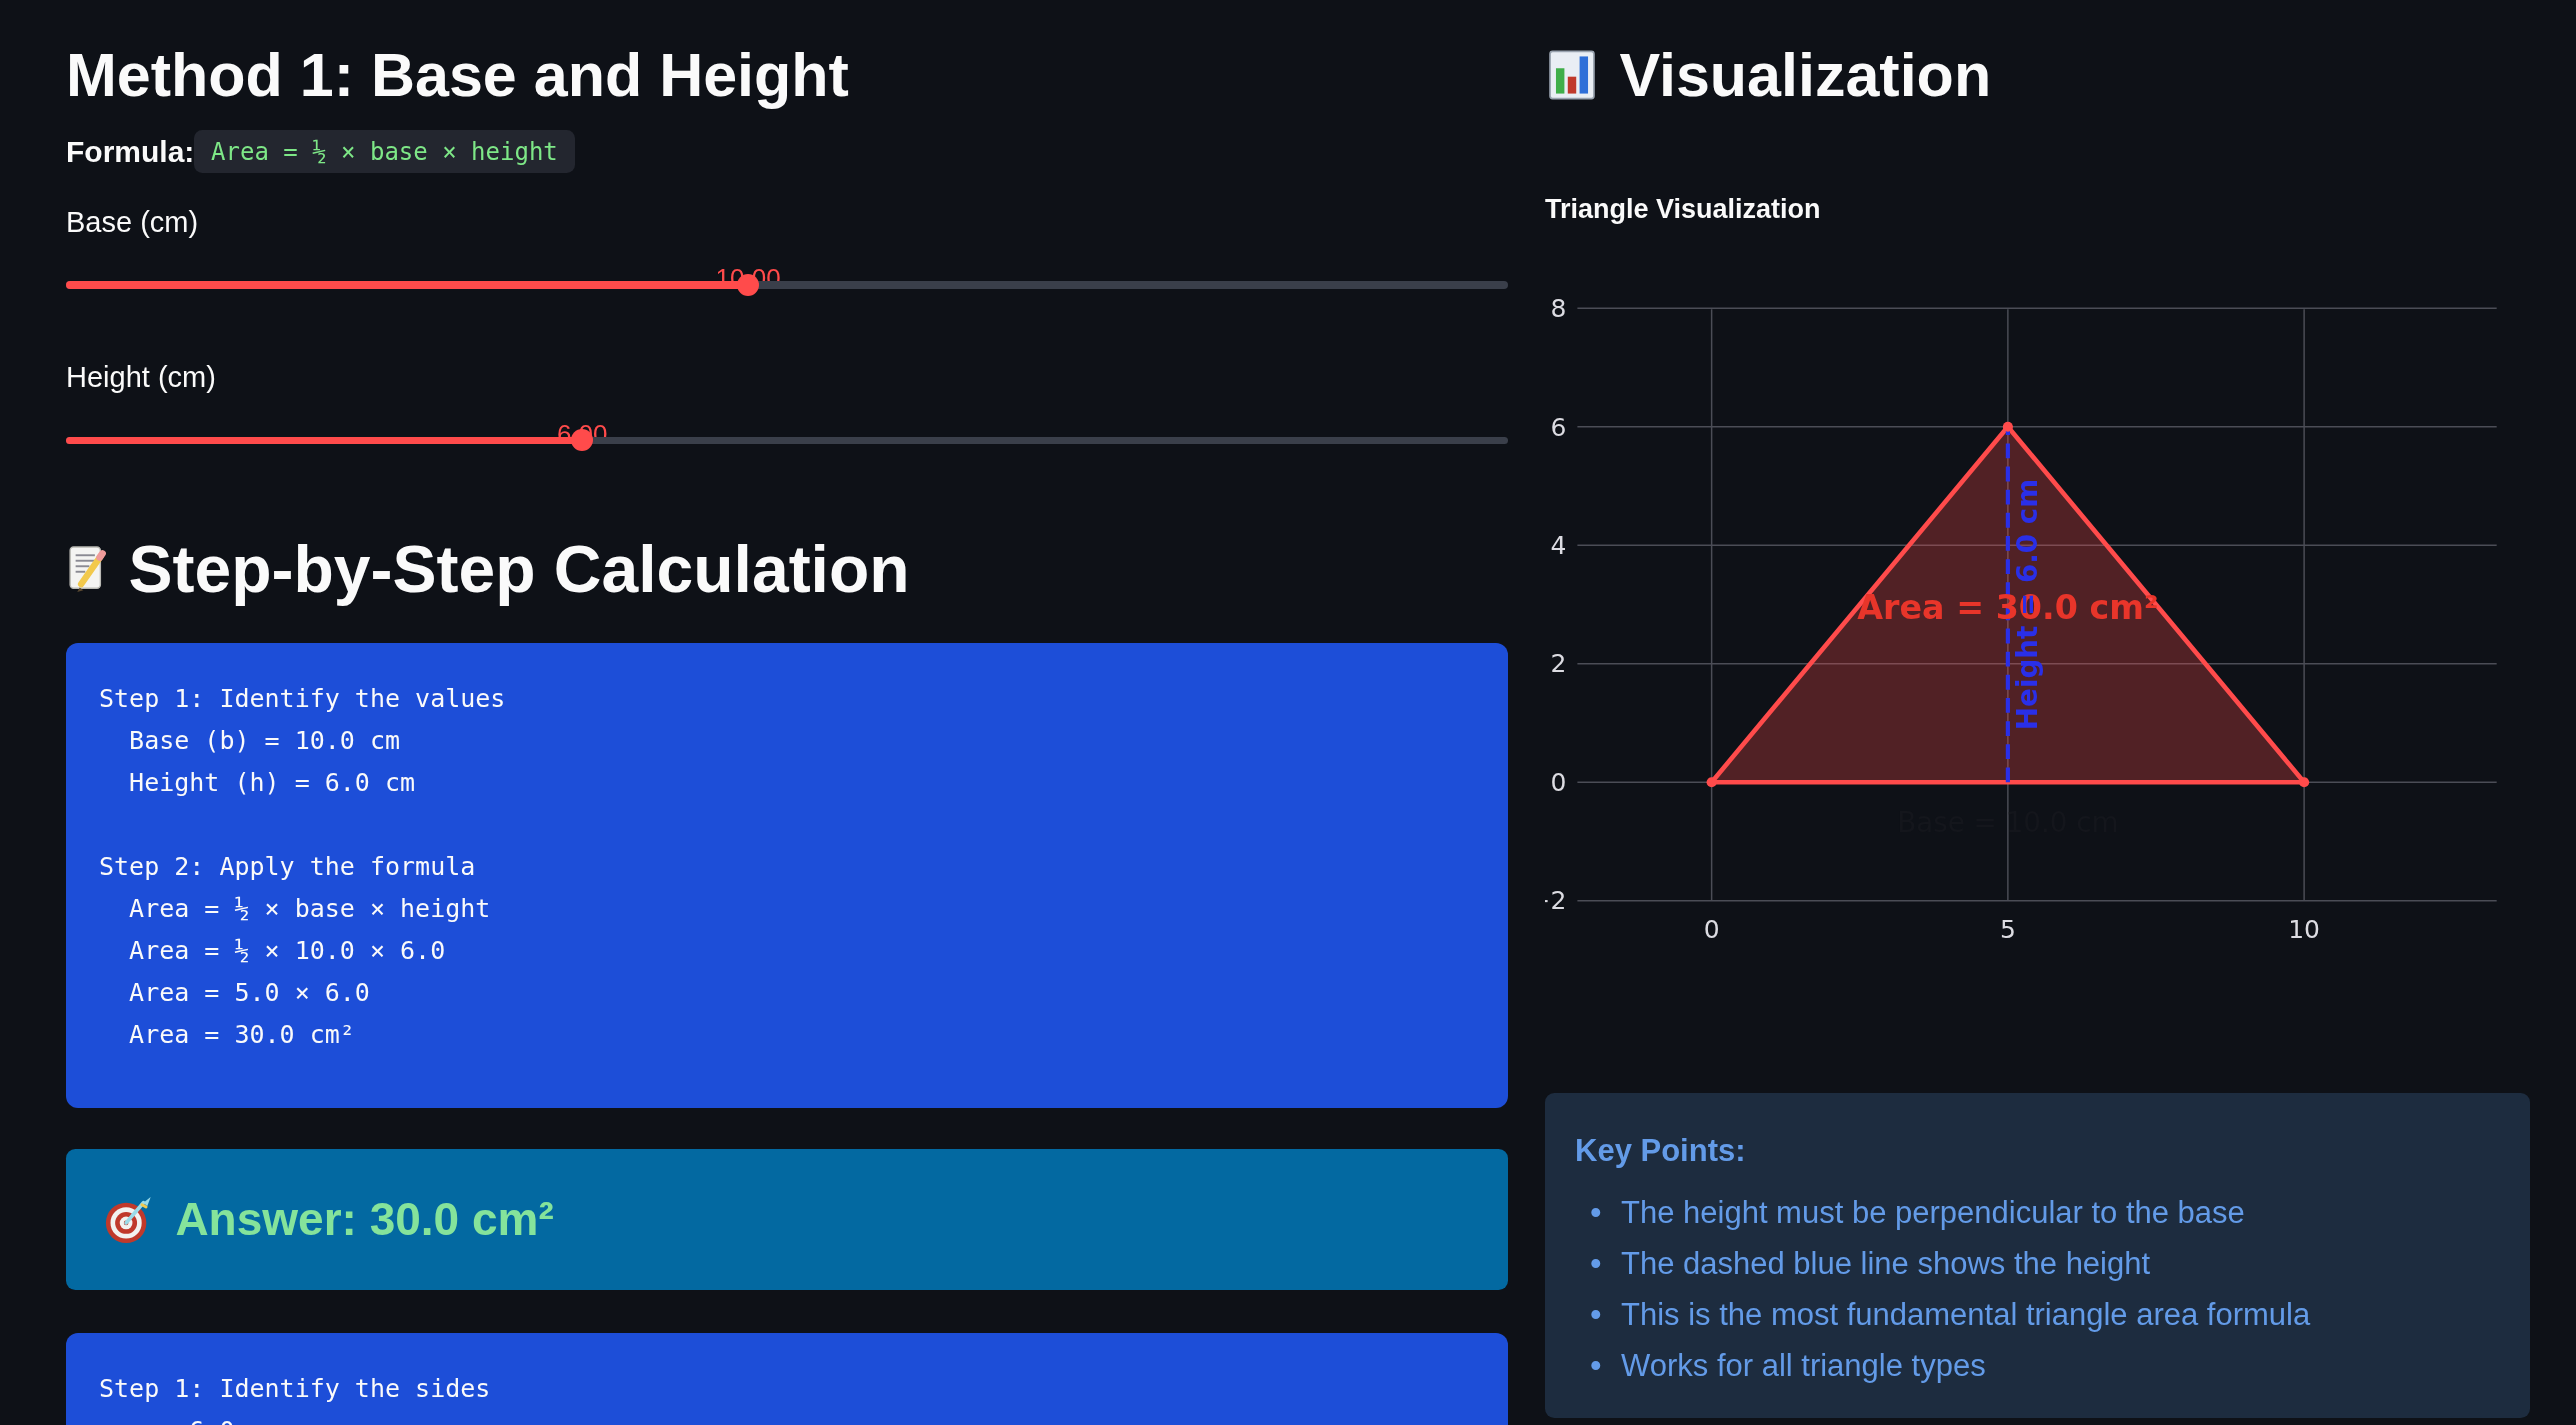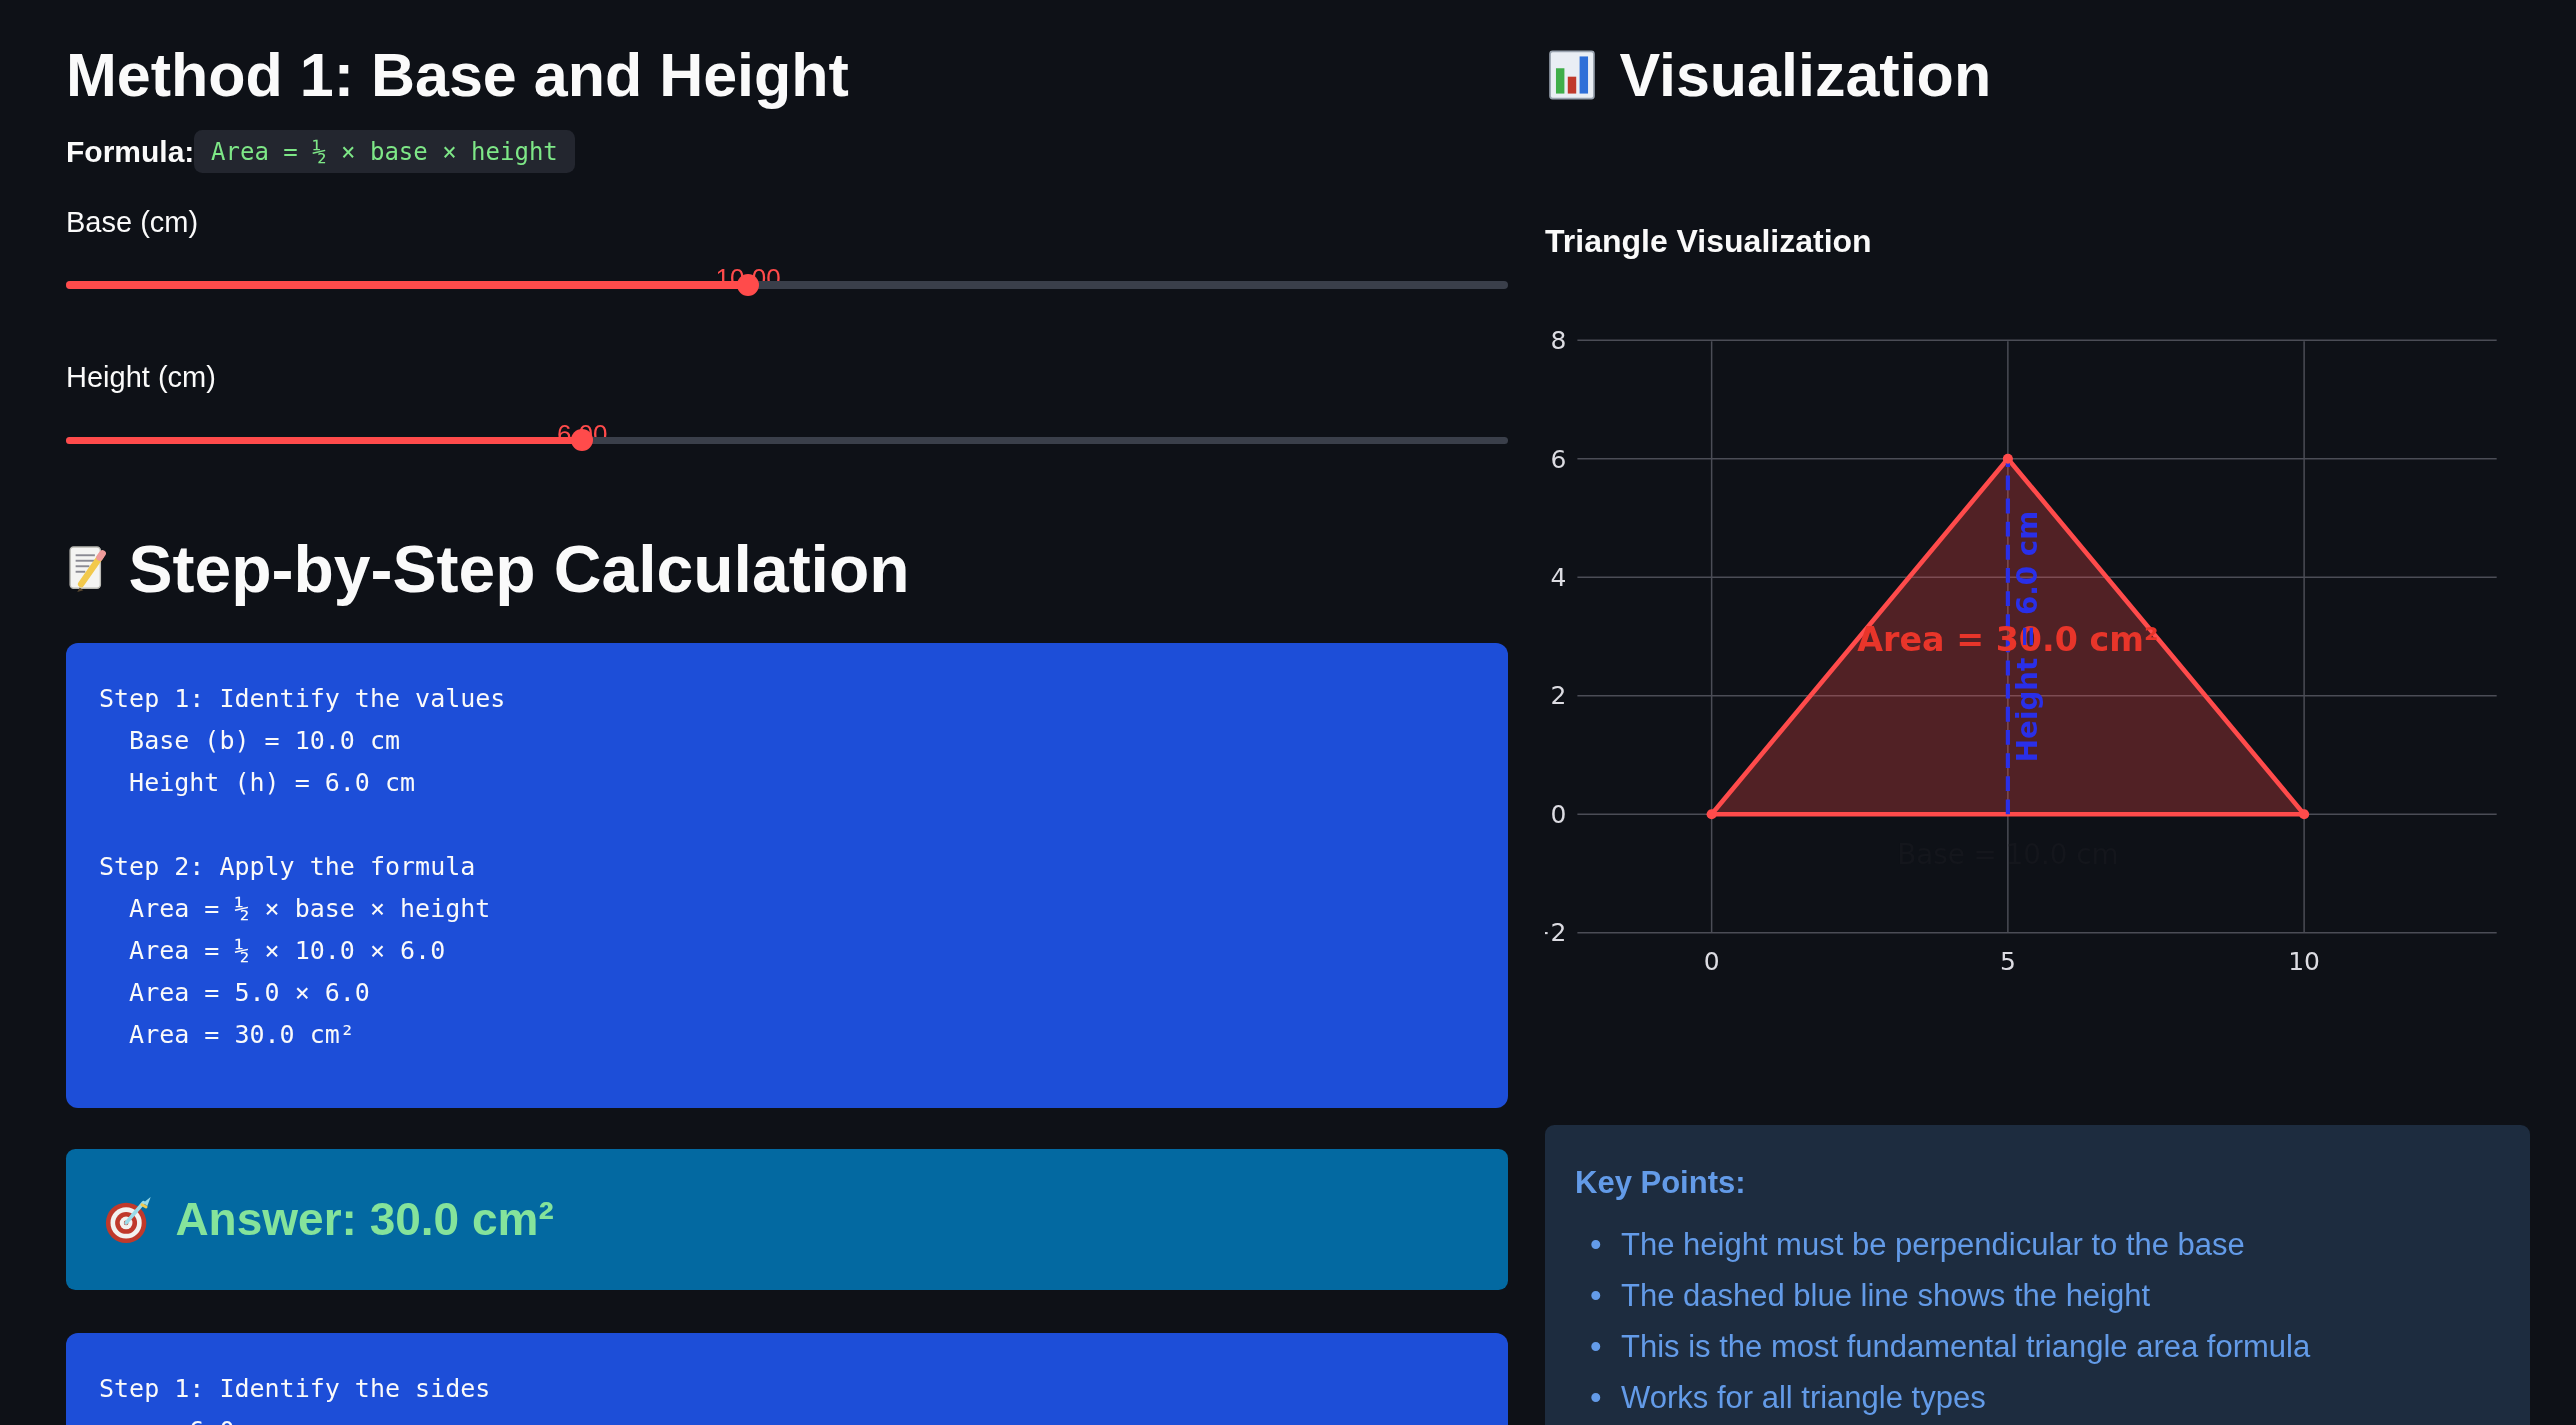--- a/index.html
+++ b/index.html
@@ -43,21 +43,21 @@
     white-space:pre;color:#fafafa;overflow:hidden;
   }
   .codeblock.second{margin-top:43px;}
 
   .answer{
     margin-top:41px;background:#0369a1;border-radius:9.3px;
     padding:41px 37px;display:flex;align-items:center;gap:20.4px;
     font-size:46px;font-weight:700;color:#85e39b;line-height:59px;
   }
 
-  .chart-title{margin-top:108px;font-size:32px;font-weight:700;line-height:40px;}
+  .chart-title{margin-top:76px;font-size:27px;font-weight:700;line-height:40px;}
   #chart{display:block;margin-top:43px;}
 
   .keypoints{
     margin-top:131px;background:#1d2c3f;border-radius:9.3px;
     padding:37px 43px 31.5px 30px;color:#639be8;box-sizing:border-box;
   }
   .kp-title{font-size:31px;font-weight:700;line-height:41px;}
   .keypoints ul{margin:20.4px 0 0 0;padding:0;list-style:none;}
   .keypoints li{position:relative;padding-left:46px;font-size:31px;line-height:41px;margin-top:10.2px;}
   .keypoints li::before{content:"\2022";position:absolute;left:15px;top:0;font-size:33px;}

